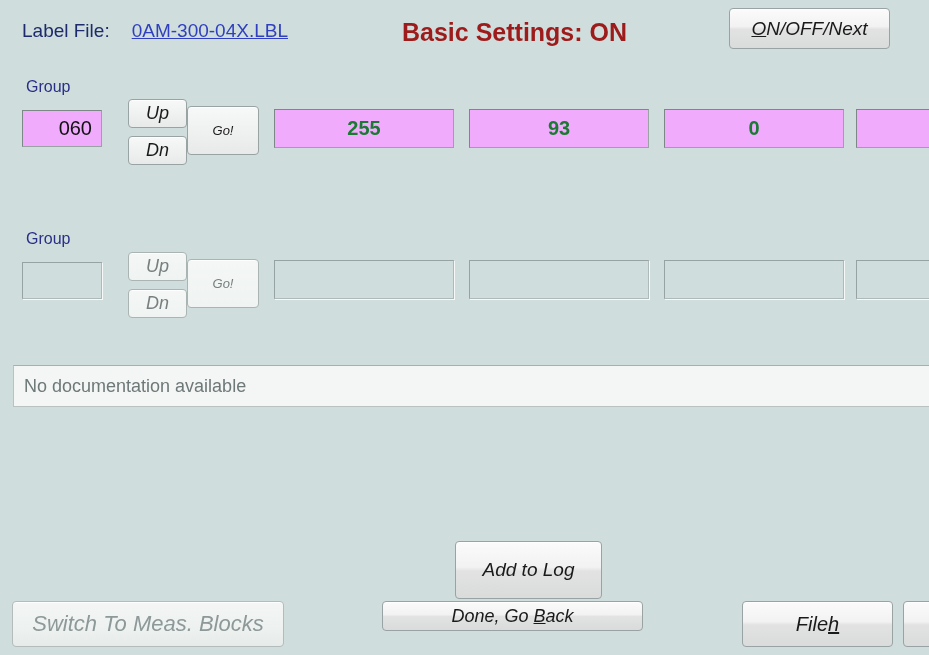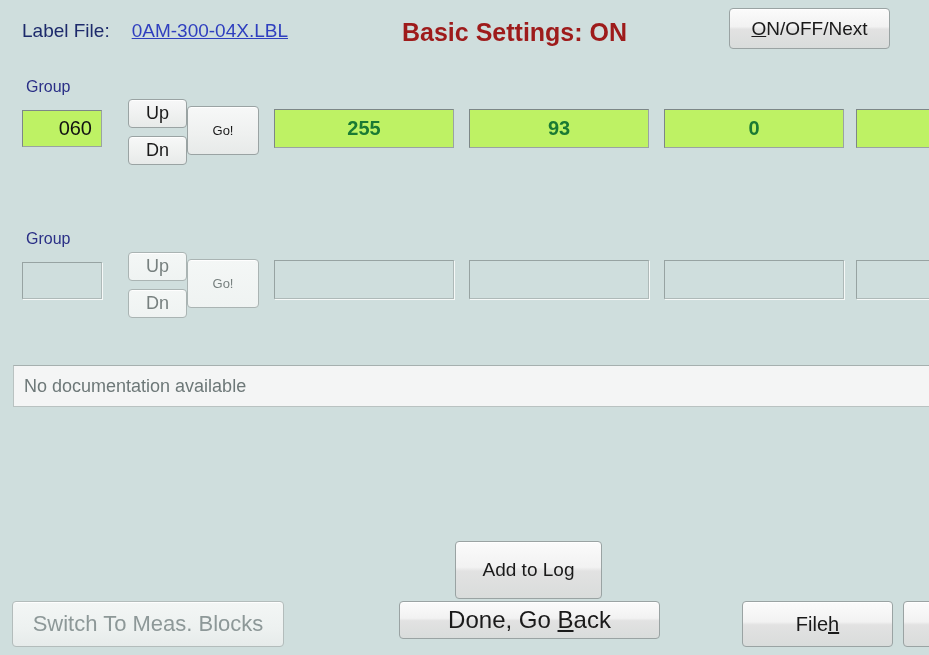--- a/index.html
+++ b/index.html
@@ -24,39 +24,40 @@
     background: linear-gradient(to bottom, #fbfbfb 0%, #f2f2f2 45%, #e2e2e2 52%, #d9dcdb 100%);
     color: #1a1a1a;
     font-family: "Liberation Sans", sans-serif;
     display: flex;
     align-items: center;
     justify-content: center;
     text-align: center;
     box-shadow: 0 1px 0 rgba(255,255,255,0.85) inset;
     cursor: default;
     white-space: nowrap;
+    font-style: italic;
   }
   .btn.flat {
     background: linear-gradient(to bottom, #f7f8f8 0%, #eef0ef 60%, #e7eae9 100%);
   }
   .btn.disabled {
     color: #8d9898;
     background: linear-gradient(to bottom, #f3f6f5 0%, #edf1f0 60%, #e6ebea 100%);
     border-color: #b3bcbb;
   }
   .btn.ghost {
     background: linear-gradient(to bottom, #f4f7f6 0%, #eff3f2 100%);
     border-color: #aab4b3;
     color: #77807f;
   }
 
   .field {
     position: absolute;
     box-sizing: border-box;
-    background: #bef264;
+    background: #f0abfc;
     border: 1px solid #9aa3a3;
     border-top-color: #7d8787;
     border-left-color: #7d8787;
     display: flex;
     align-items: center;
     font-family: "Liberation Sans", sans-serif;
   }
   .field.empty-disabled {
     background: transparent;
     border: 1px solid #aeb9b8;
@@ -169,25 +170,25 @@
     font-size: 19px;
   }
   #switch-meas-blocks-button {
     left: 12px;
     top: 601px;
     width: 272px;
     height: 46px;
     font-size: 22px;
   }
   #done-go-back-button {
-    left: 399px;
+    left: 382px;
     top: 601px;
     width: 261px;
-    height: 38px;
-    font-size: 24px;
+    height: 30px;
+    font-size: 18px;
   }
   #graph-button {
     left: 742px;
     top: 601px;
     width: 151px;
     height: 46px;
     font-size: 20px;
   }
   #extra-right-button {
     left: 903px;

